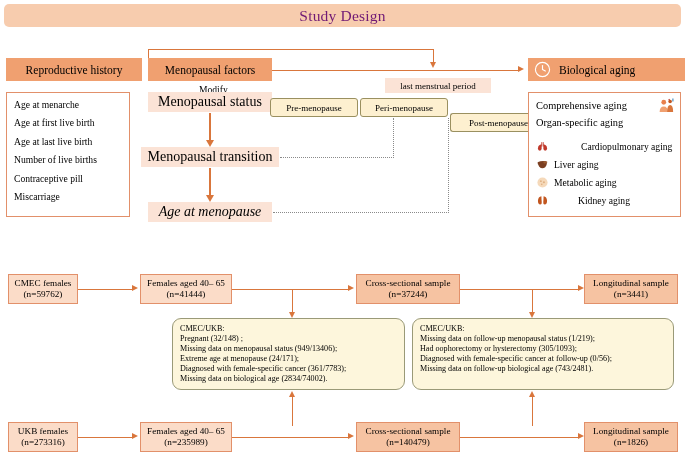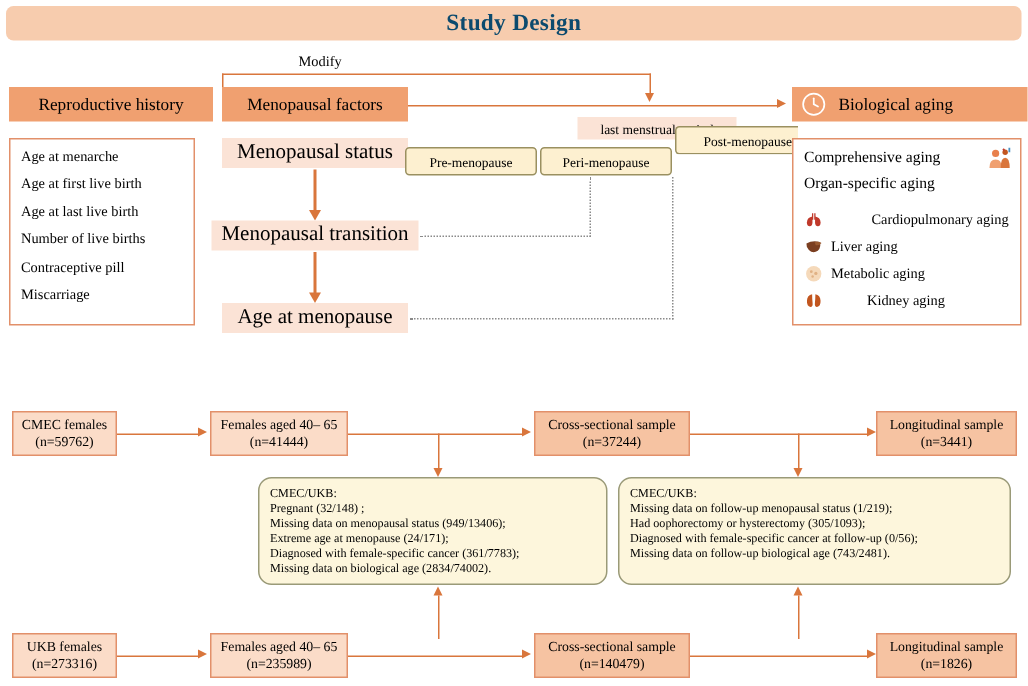--- a/index.html
+++ b/index.html
@@ -3,21 +3,21 @@
 <meta charset="utf-8">
 <style>
   html,body{margin:0;padding:0;background:#ffffff;}
   body{width:685px;height:457px;position:relative;overflow:hidden;
        font-family:"Liberation Serif",serif;color:#000;}
   .fig{position:absolute;left:0;top:0;width:685px;height:457px;}
 
   
   .banner{position:absolute;background:#F7CCAE;border-radius:5px;
           display:flex;align-items:center;justify-content:center;
-          font-size:15.5px;color:#0c4a6e;letter-spacing:.2px;font-weight:bold;}
+          font-size:15.5px;color:#701a75;letter-spacing:.2px;}
 
   
   .hdr{position:absolute;background:#F0A070;display:flex;align-items:center;
        justify-content:center;font-size:11.5px;color:#000;}
   .hdr.withicon{justify-content:flex-start;padding-left:6px;}
 
   
   .soft{position:absolute;background:#FBE3D6;display:flex;align-items:center;
         justify-content:center;font-size:14px;color:#000;text-align:center;}
 
@@ -54,21 +54,21 @@
   .dot-v{position:absolute;width:0;border-left:1.2px dotted #8a8a8a;}
   .arrow-r{position:absolute;width:0;height:0;border-top:3.6px solid transparent;
            border-bottom:3.6px solid transparent;border-left:6px solid #D9763C;}
   .arrow-d{position:absolute;width:0;height:0;border-left:3.6px solid transparent;
            border-right:3.6px solid transparent;border-top:6px solid #D9763C;}
   .arrow-u{position:absolute;width:0;height:0;border-left:3.6px solid transparent;
            border-right:3.6px solid transparent;border-bottom:6px solid #D9763C;}
   .arrow-d-thick{position:absolute;width:0;height:0;border-left:4.4px solid transparent;
            border-right:4.4px solid transparent;border-top:7px solid #D9763C;}
 
-  .caption{position:absolute;font-size:9.6px;color:#000;}
+  .caption{position:absolute;font-size:9.6px;color:#000;margin-top:48px;}
   .icn{position:absolute;display:flex;align-items:center;justify-content:center;}
   .agingrow{position:absolute;font-size:9.6px;display:flex;align-items:center;gap:5px;}
   .biglabel{position:absolute;font-size:10.4px;color:#000;}
 </style>
 </head>
 <body>
 
 <div class="fig">
 
   <div class="banner" style="left:4px;top:4px;width:677px;height:23px;">Study Design</div>
@@ -107,27 +107,27 @@
   </div>
 
   <div class="soft" style="left:148px;top:92px;width:124px;height:20px;">Menopausal status</div>
   <div class="thickv" style="left:208.9px;top:113px;height:29px;"></div>
   <div class="arrow-d-thick" style="left:205.6px;top:140px;"></div>
 
   <div class="soft" style="left:141px;top:147px;width:138px;height:20px;">Menopausal  transition</div>
   <div class="thickv" style="left:208.9px;top:168px;height:29px;"></div>
   <div class="arrow-d-thick" style="left:205.6px;top:195px;"></div>
 
-  <div class="soft" style="left:148px;top:202px;width:124px;height:20px;">Age at menopause</div>
+  <div class="soft" style="left:148px;top:202px;width:124px;height:20px;font-style:italic;">Age at menopause</div>
 
   <div class="soft" style="left:385px;top:78px;width:106px;height:15px;font-size:9px;">last menstrual period</div>
 
   <div class="stage" style="left:270px;top:98px;width:88px;height:19px;">Pre-menopause</div>
   <div class="stage" style="left:360px;top:98px;width:88px;height:19px;">Peri-menopause</div>
-  <div class="stage arrowend" style="left:450px;top:84px;width:82px;height:19px;padding-left:14px;">Post-menopause</div>
+  <div class="stage arrowend" style="left:450px;top:113px;width:82px;height:19px;padding-left:14px;">Post-menopause</div>
   <div class="arrowtip" style="left:531px;top:98px;">
     <svg width="14" height="19" viewBox="0 0 14 19">
       <polygon points="0,0 13,9.5 0,19" fill="#FDF0D0" stroke="#9a9060" stroke-width="1"></polygon>
       <line x1="0" y1="0" x2="0" y2="19" stroke="#FDF0D0" stroke-width="1.6"></line>
     </svg>
   </div>
 
   <div class="dot-v" style="left:393px;top:118px;height:40px;"></div>
   <div class="dot-h" style="left:280px;top:157px;width:114px;"></div>
   <div class="dot-v" style="left:448px;top:118px;height:95px;"></div>

